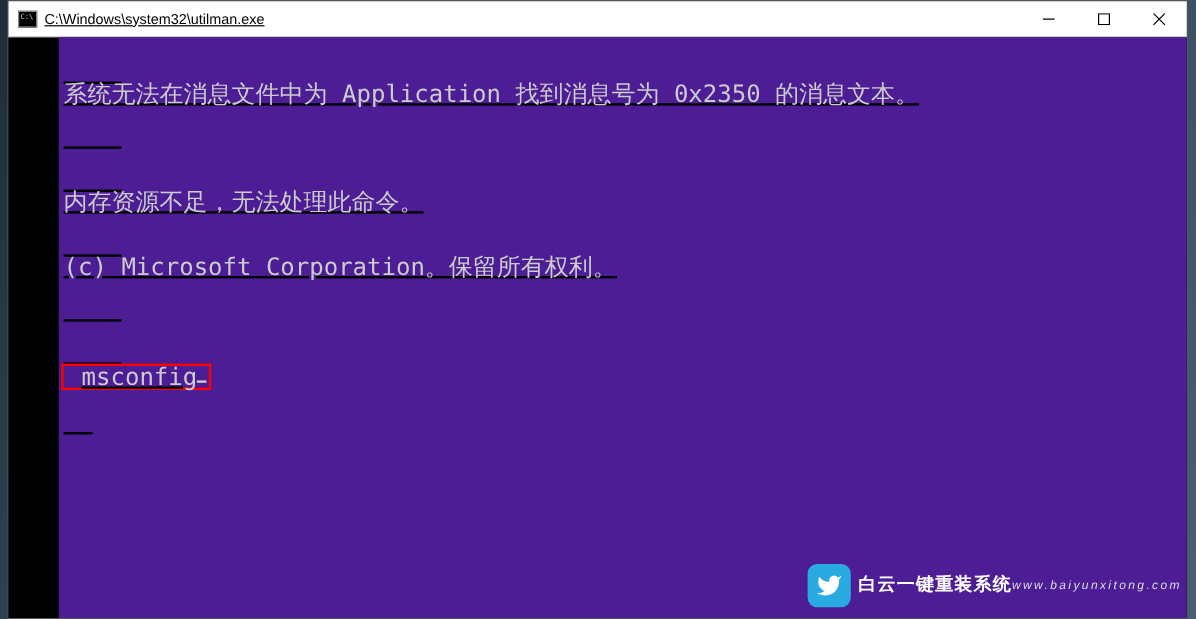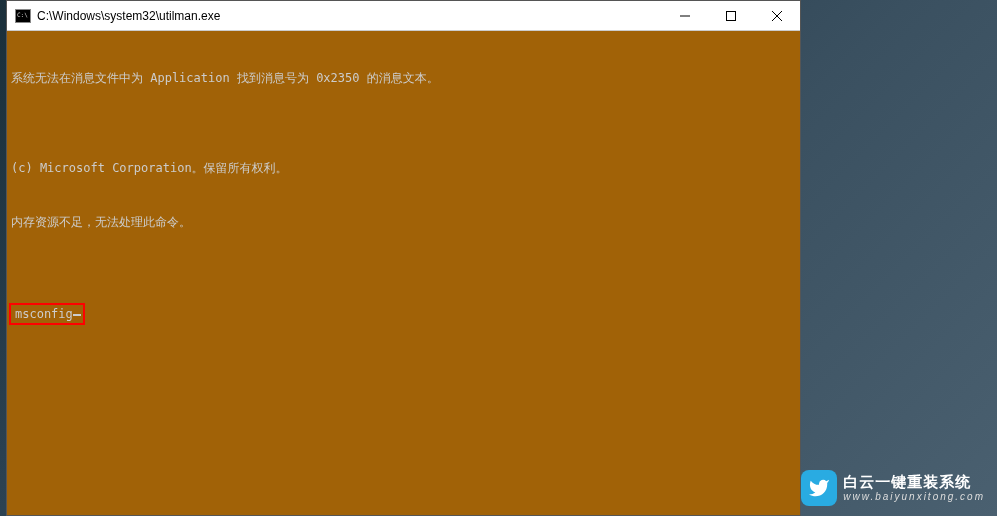--- a/index.html
+++ b/index.html
@@ -8,24 +8,25 @@
       height: 516px;
       background: linear-gradient(135deg, #1a2f3a 0%, #2a4050 30%, #3a5060 60%, #4a6070 100%);
       position: relative;
       overflow: hidden;
       font-family: "Segoe UI", Tahoma, sans-serif;
     }
     .window {
       position: absolute;
       top: 0;
       left: 6px;
-      width: 795px;
+      width: 984px;
       height: 516px;
       background: #000;
       border: 1px solid #555;
+      text-decoration: underline;
     }
     .titlebar {
       height: 30px;
       background: #fff;
       display: flex;
       align-items: center;
       border-bottom: 1px solid #ccc;
     }
     .titlebar-icon {
       width: 16px;
@@ -61,32 +62,33 @@
       align-items: center;
       justify-content: center;
       color: #000;
       font-size: 10px;
       cursor: pointer;
     }
     .win-btn svg { width: 10px; height: 10px; }
     .terminal-body {
       padding: 2px 4px;
       font-family: "NSimSun", "SimSun", "Consolas", monospace;
-      font-size: 12px;
+      font-size: 20px;
       line-height: 18px;
       color: #ccc;
-      background: #a16207;
+      background: #4c1d95;
       height: calc(100% - 30px);
       white-space: pre;
+      margin-left: 42px;
     }
     .terminal-line { display: block; }
     .prompt-line { display: flex; align-items: baseline; }
     .highlight-box {
       border: 2px solid #ff0000;
-      padding: 0 2px 0 4px;
+      padding: 0 2px 0 15px;
       display: inline-block;
       margin-left: -2px;
     }
     .cursor {
       display: inline-block;
       width: 8px;
       height: 2px;
       background: #ccc;
       vertical-align: baseline;
       margin-bottom: 2px;
@@ -103,22 +105,23 @@
       width: 36px;
       height: 36px;
       background: #29abe2;
       border-radius: 8px;
       display: flex;
       align-items: center;
       justify-content: center;
     }
     .wm-text {
       display: flex;
-      flex-direction: column;
+      flex-direction: row;
       line-height: 1.1;
+      align-items: center;
     }
     .wm-main {
       color: #fff;
       font-size: 15px;
       font-weight: bold;
       letter-spacing: 1px;
     }
     .wm-sub {
       color: #ddd;
       font-size: 10px;
@@ -148,22 +151,22 @@
         <svg viewBox="0 0 10 10">
             <line x1="0" y1="0" x2="10" y2="10" stroke="currentColor" stroke-width="1"></line>
             <line x1="10" y1="0" x2="0" y2="10" stroke="currentColor" stroke-width="1"></line>
           </svg>
       </div>
     </div>
   </div>
   <div class="terminal-body">
     <span class="terminal-line">系统无法在消息文件中为 Application 找到消息号为 0x2350 的消息文本。</span>
     <span class="terminal-line"></span>
+    <span class="terminal-line">内存资源不足，无法处理此命令。</span>
     <span class="terminal-line">(c) Microsoft Corporation。保留所有权利。</span>
-    <span class="terminal-line">内存资源不足，无法处理此命令。</span>
     <span class="terminal-line"></span>
     <span class="prompt-line"><span class="highlight-box"><span>msconfig</span><span class="cursor"></span></span></span>
   </div>
 </div>
 
 <div class="watermark">
   <div class="wm-icon">
     <svg width="22" height="22" viewBox="0 0 24 24">
       <path fill="#fff" d="M23 3a10.9 10.9 0 0 1-3.14 1.53 4.48 4.48 0 0 0-7.86 3v1A10.66 10.66 0 0 1 3 4s-4 9 5 13a11.64 11.64 0 0 1-7 2c9 5 20 0 20-11.5a4.5 4.5 0 0 0-.08-.83A7.72 7.72 0 0 0 23 3z"></path>
     </svg>

